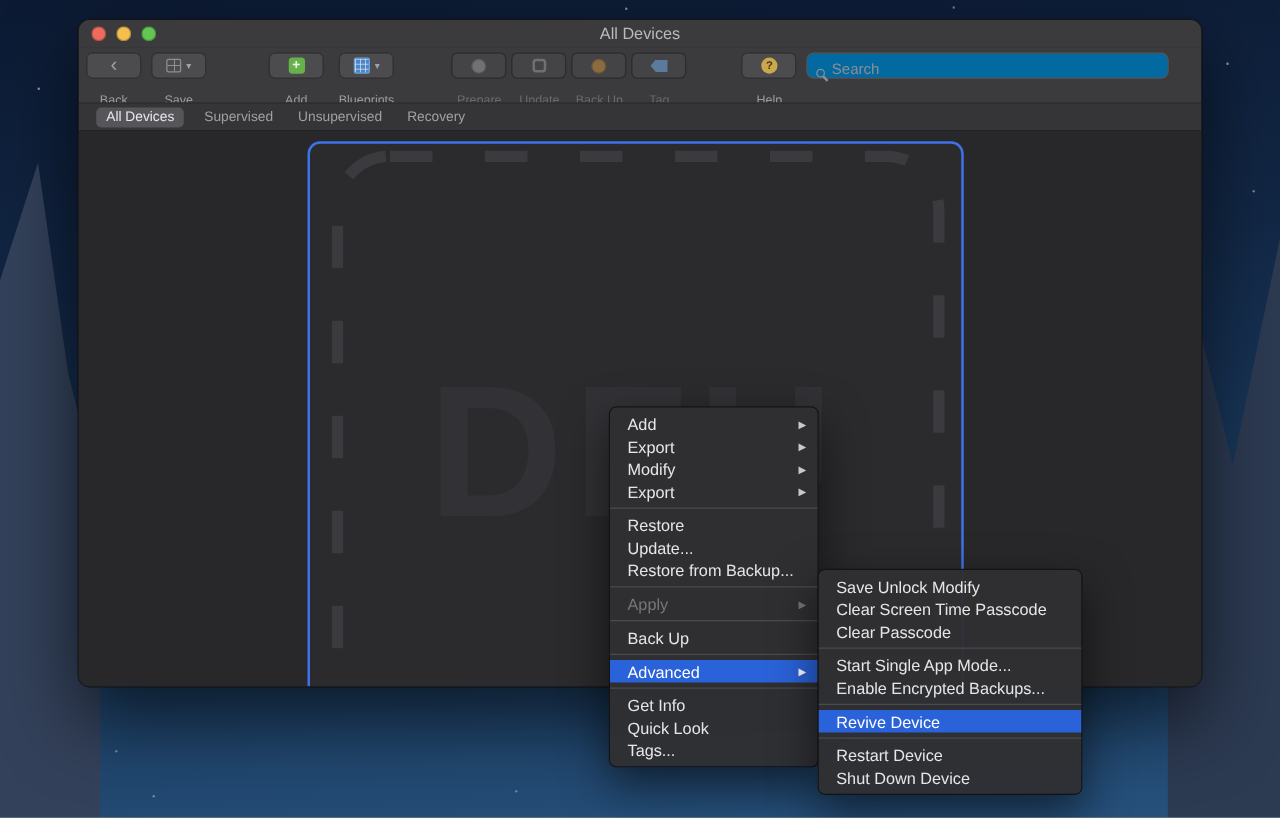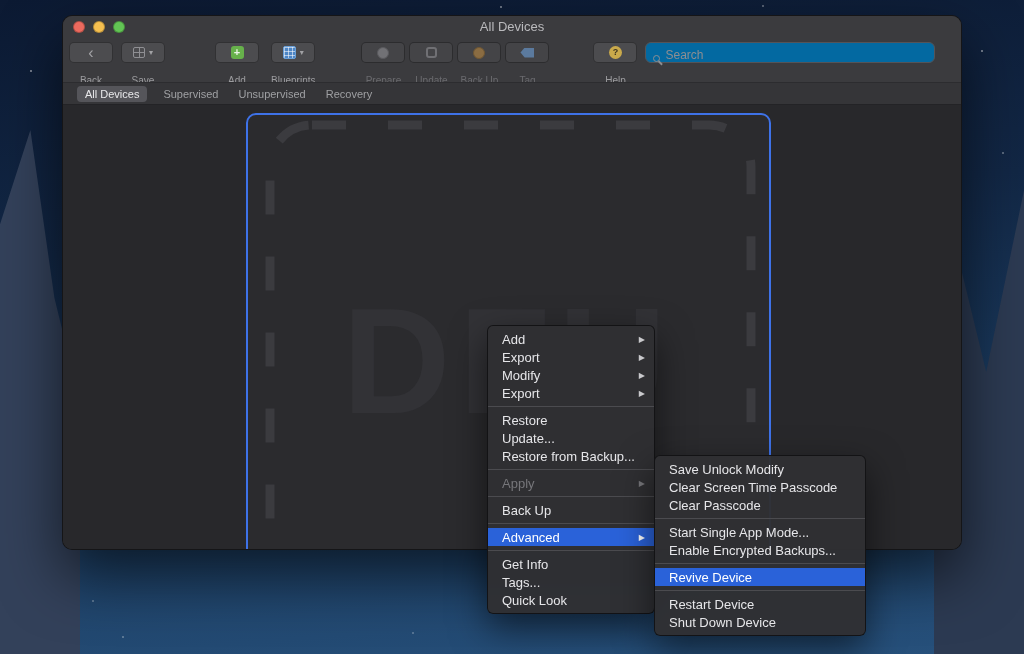--- a/index.html
+++ b/index.html
@@ -237,24 +237,24 @@
     <div class="menu-sep"></div>
     <div class="menu-item highlighted">
       <span class="mi-label">Advanced</span>
       <span class="mi-arrow">▶</span>
     </div>
     <div class="menu-sep"></div>
     <div class="menu-item">
       <span class="mi-label">Get Info</span>
     </div>
     <div class="menu-item">
+      <span class="mi-label">Quick Look</span>
+    </div>
+    <div class="menu-item">
       <span class="mi-label">Tags...</span>
-    </div>
-    <div class="menu-item">
-      <span class="mi-label">Quick Look</span>
     </div>
   </div>
 <div class="menu" id="advanced-submenu">
     <div class="menu-item">
       <span class="mi-label">Save Unlock Modify</span>
     </div>
     <div class="menu-item">
       <span class="mi-label">Clear Screen Time Passcode</span>
     </div>
     <div class="menu-item">

